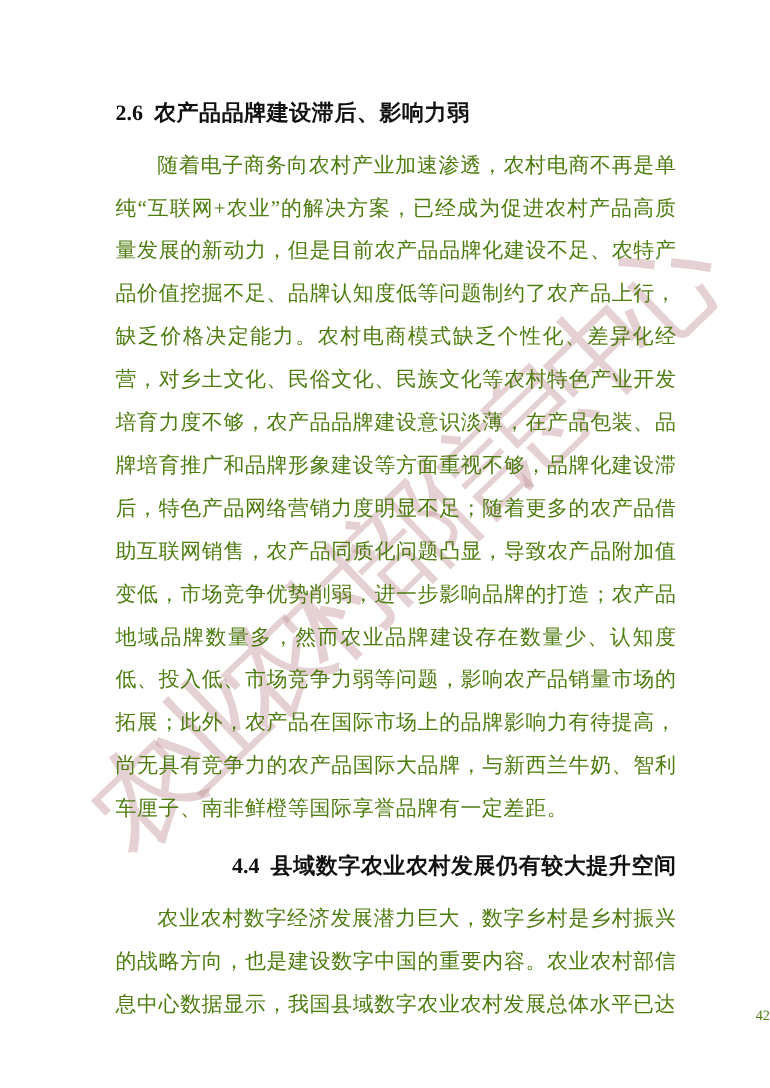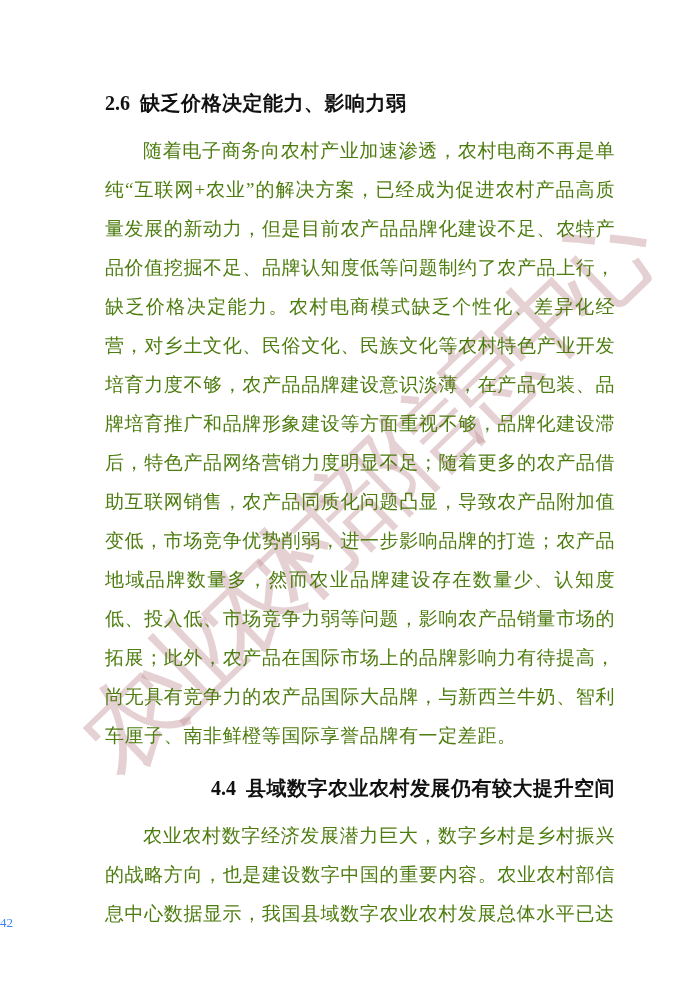--- a/index.html
+++ b/index.html
@@ -61,37 +61,37 @@
   }
   .section-heading.second {
     margin-top: 4px;
     text-align: right;
   }
   .page-number {
     position: absolute;
     left: 0;
     right: 0;
     top: 915px;
-    text-align: left;
+    text-align: right;
     font-size: 13px;
-    color: #3b82f6;
+    color: #4d7c0f;
     z-index: 2;
   }
 </style>
 </head>
 <body>
 
 <div class="page">
 
   <div class="watermark">农业农村部信息中心</div>
 
   <div class="content">
 
     <h2 class="section-heading">
-      <span class="heading-number">2.6</span><span>缺乏价格决定能力、影响力弱</span>
+      <span class="heading-number">2.6</span><span>农产品品牌建设滞后、影响力弱</span>
     </h2>
 
     <p class="body-para">随着电子商务向农村产业加速渗透，农村电商不再是单纯“互联网+农业”的解决方案，已经成为促进农村产品高质量发展的新动力，但是目前农产品品牌化建设不足、农特产品价值挖掘不足、品牌认知度低等问题制约了农产品上行，缺乏价格决定能力。农村电商模式缺乏个性化、差异化经营，对乡土文化、民俗文化、民族文化等农村特色产业开发培育力度不够，农产品品牌建设意识淡薄，在产品包装、品牌培育推广和品牌形象建设等方面重视不够，品牌化建设滞后，特色产品网络营销力度明显不足；随着更多的农产品借助互联网销售，农产品同质化问题凸显，导致农产品附加值变低，市场竞争优势削弱，进一步影响品牌的打造；农产品地域品牌数量多，然而农业品牌建设存在数量少、认知度低、投入低、市场竞争力弱等问题，影响农产品销量市场的拓展；此外，农产品在国际市场上的品牌影响力有待提高，尚无具有竞争力的农产品国际大品牌，与新西兰牛奶、智利车厘子、南非鲜橙等国际享誉品牌有一定差距。</p>
 
     <h2 class="section-heading second">
       <span class="heading-number">4.4</span><span>县域数字农业农村发展仍有较大提升空间</span>
     </h2>
 
     <p class="body-para">农业农村数字经济发展潜力巨大，数字乡村是乡村振兴的战略方向，也是建设数字中国的重要内容。农业农村部信息中心数据显示，我国县域数字农业农村发展总体水平已达</p>
 

